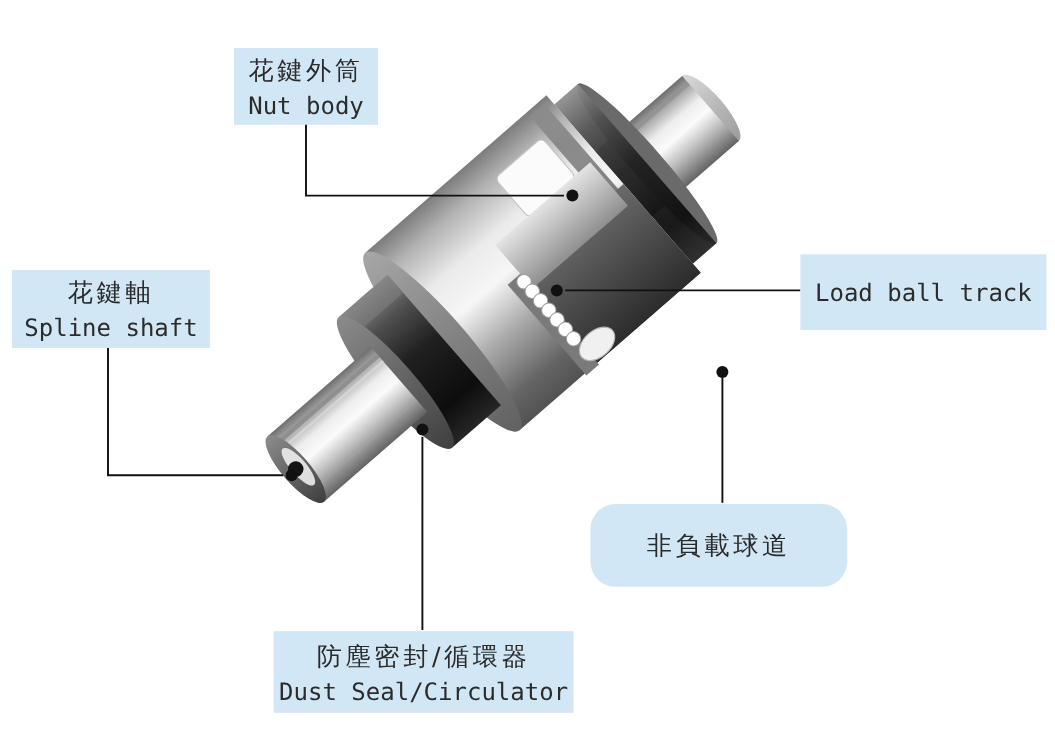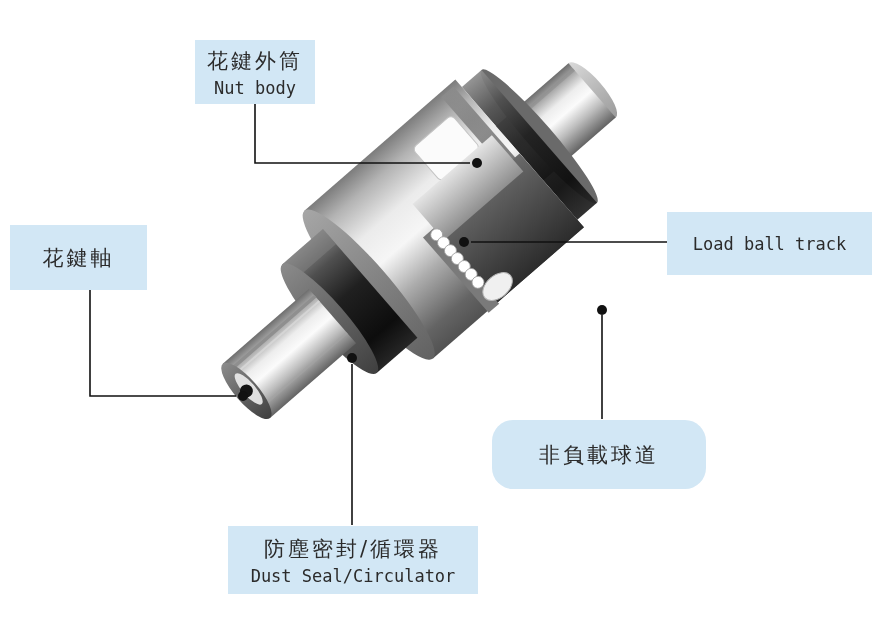--- a/index.html
+++ b/index.html
@@ -23,25 +23,25 @@
     color:#2b2b2b;
   }
   .label-box .zh{
     font-family:"DejaVu Sans", sans-serif;
     font-size:21px;
     letter-spacing:3px;
     white-space:nowrap;
   }
   .label-box .en{
     font-family:"DejaVu Sans Mono","Liberation Mono", monospace;
-    font-size:17px;
+    font-size:20px;
     white-space:nowrap;
   }
   #label-nut-body        {left:195px; top:40px;  width:120px; height:64px;}
-  #label-spline-shaft    {left:10px;  top:225px; width:137px; height:65px;}
+  #label-spline-shaft    {left:10px;  top:225px; width:165px; height:65px;}
   #label-load-ball-track {left:667px; top:212px; width:205px; height:63px;}
   #label-unload-ball-track{left:492px;top:420px; width:214px; height:69px;border-radius:21px;}
   #label-dust-seal       {left:228px; top:526px; width:250px; height:68px;}
 </style>
 </head>
 <body>
 
 <div id="stage">
 
   <svg id="diagram-svg" width="879" height="617" viewBox="0 0 879 617">
@@ -160,20 +160,21 @@
     </g>
   </svg>
 
   <div class="label-box" id="label-nut-body">
     <span class="zh">花鍵外筒</span>
     <span class="en">Nut body</span>
   </div>
 
   <div class="label-box" id="label-spline-shaft">
     <span class="zh">花鍵軸</span>
+    <span class="en">Spline shaft</span>
   </div>
 
   <div class="label-box" id="label-load-ball-track">
     <span class="en">Load ball track</span>
   </div>
 
   <div class="label-box" id="label-unload-ball-track">
     <span class="zh">非負載球道</span>
   </div>
 

